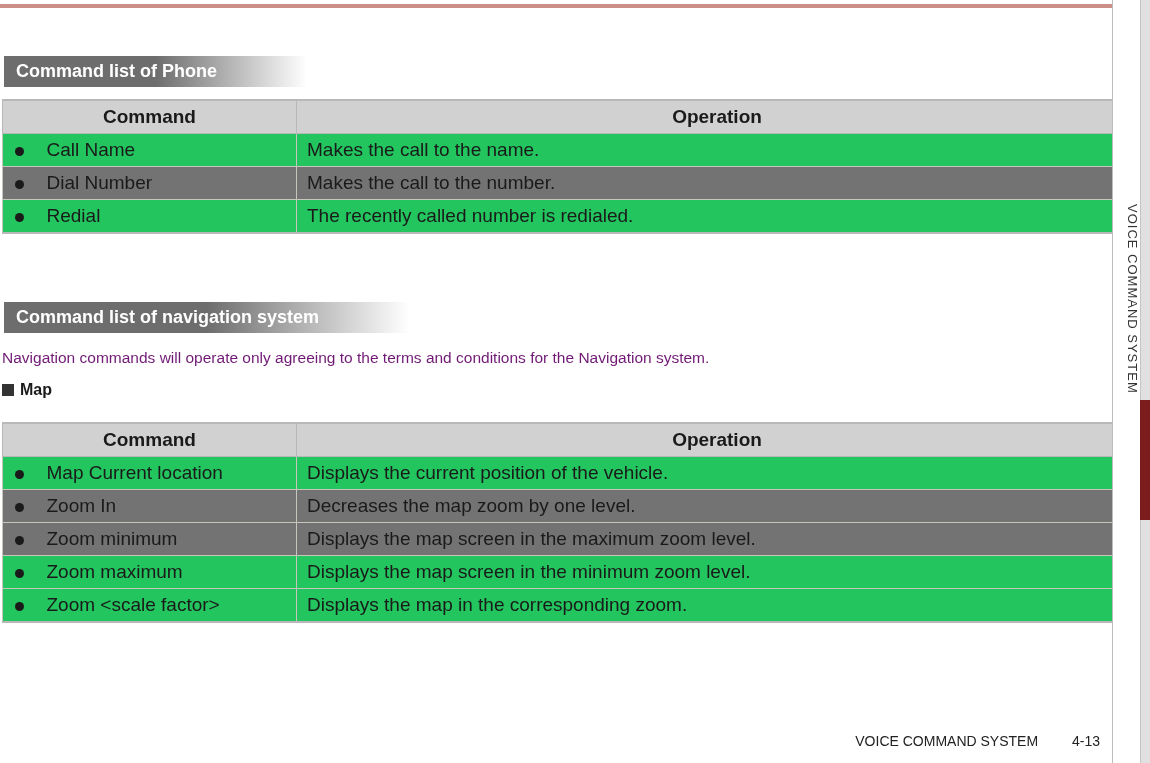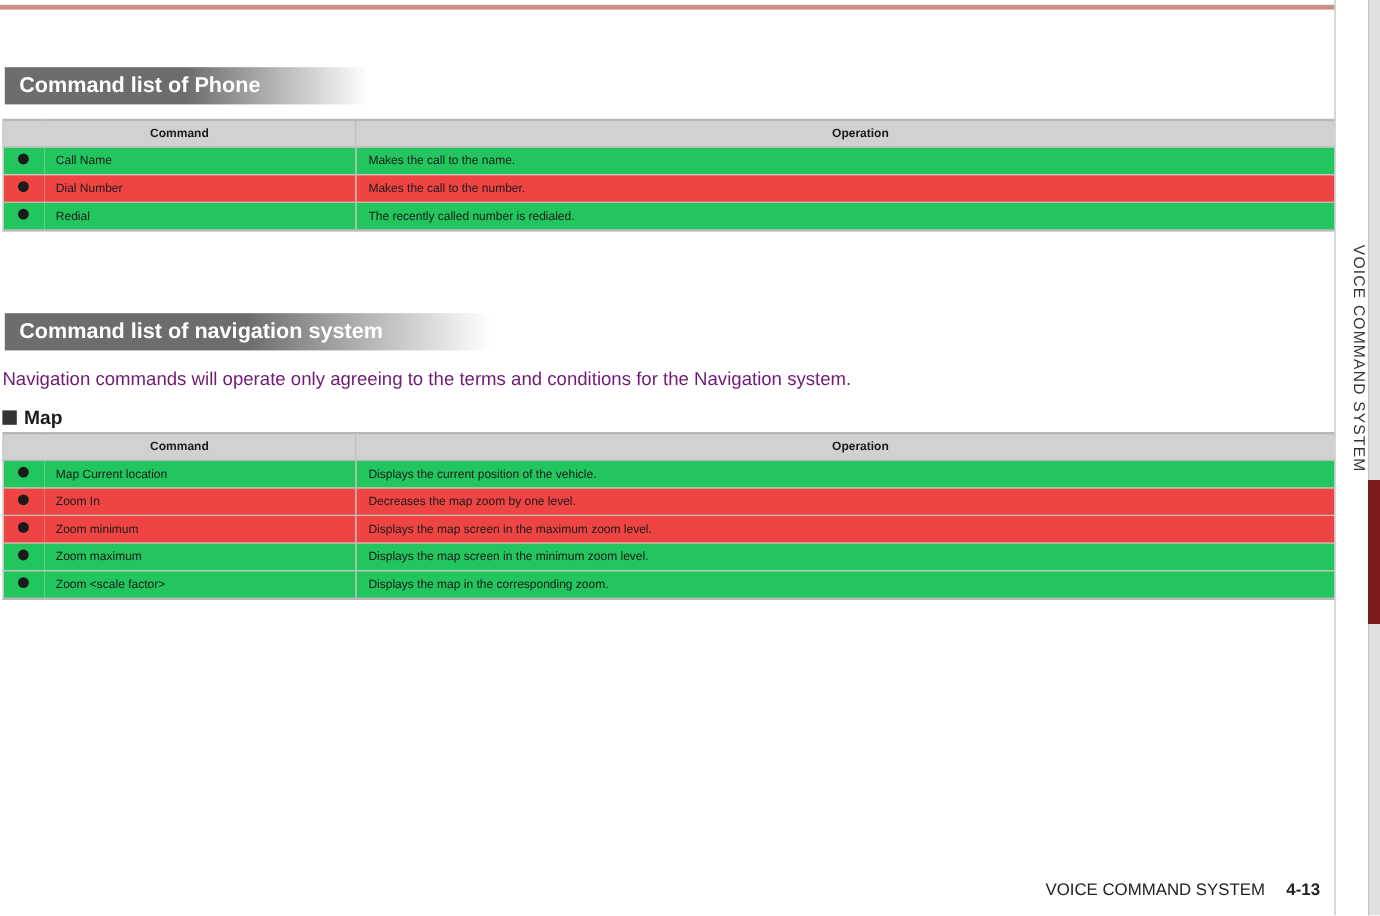--- a/index.html
+++ b/index.html
@@ -33,51 +33,51 @@
   }
   .note {
     font-size: 15.5px;
     color: #701a75;
     margin: 4px 0 14px 2px;
     font-weight: 400;
   }
   .sub-heading {
     font-size: 16px;
     font-weight: 700;
-    margin: 12px 0 2px 2px;
+    margin: 12px 0 23px 2px;
   }
   .sub-bullet {
     display: inline-block;
     width: 12px; height: 12px;
     background: #333;
     margin-right: 6px;
     vertical-align: -1px;
   }
 
   table.cmd {
     width: 1136px;
     border-collapse: collapse;
-    font-size: 10px;
+    font-size: 19px;
     margin-left: 2px;
     border-top: 2px solid #b8b8b8;
     border-bottom: 2px solid #b8b8b8;
   }
   table.cmd th {
     background: #d1d1d1;
     font-weight: 700;
     text-align: center;
     padding: 5px 8px;
     border: 1px solid #b8b8b8;
   }
   table.cmd td {
     padding: 5px 10px 5px 10px;
     border: 1px solid #c8c6bc;
     vertical-align: middle;
   }
-  table.cmd tr.alt td { background: #ef4444; }
+  table.cmd tr.alt td { background: #737373; }
   table.cmd tr.plain td { background: #22c55e; }
   table.cmd td.bullet-cell {
     width: 34px;
     text-align: center;
     border-right: none;
     padding-left: 0; padding-right: 0;
   }
   table.cmd td.cmd-cell {
     width: 260px;
     border-left: none;
@@ -128,22 +128,22 @@
   }
 
   .footer {
     position: absolute;
     right: 50px;
     bottom: 14px;
     font-size: 14px;
     color: #222;
   }
   .footer .pg {
-    font-weight: 700;
-    margin-left: 14px;
+    font-weight: 400;
+    margin-left: 30px;
   }
 
   .spacer { height: 58px; }
 </style>
 </head>
 <body>
 
 <div class="page">
 
   <div class="top-strip"></div>

